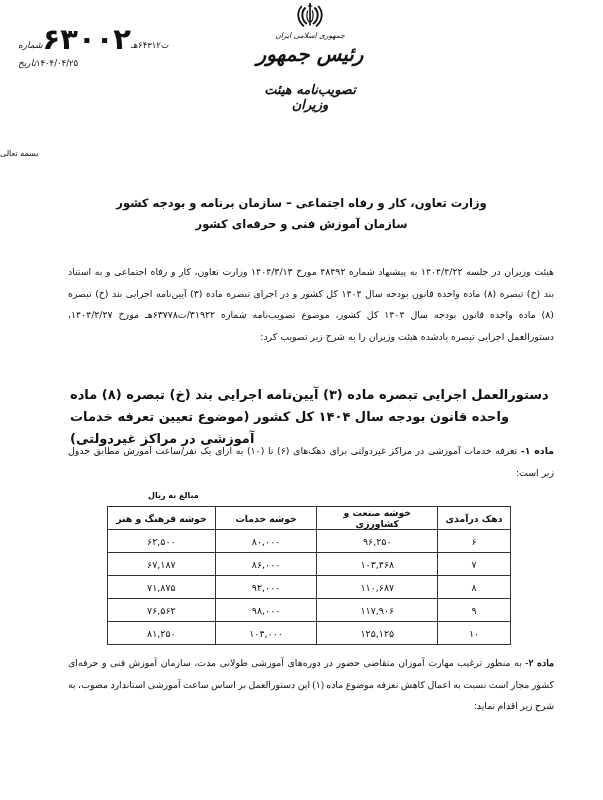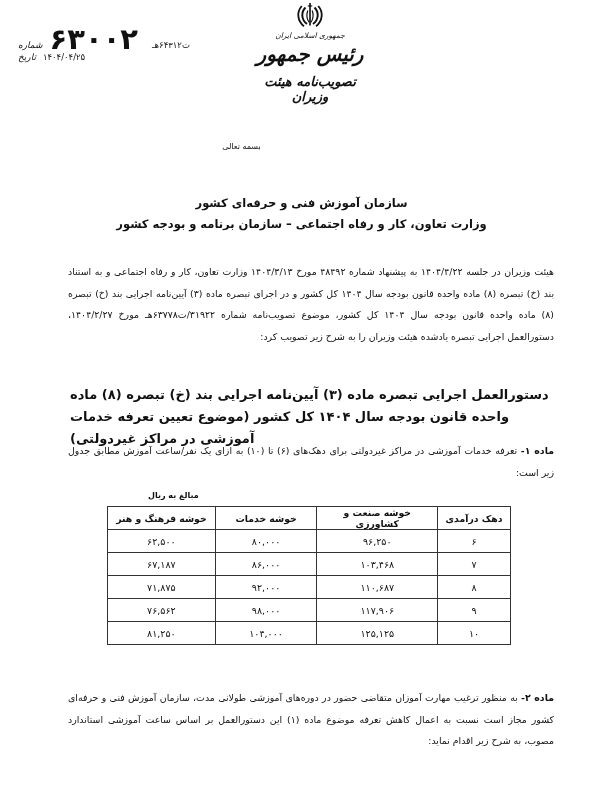--- a/index.html
+++ b/index.html
@@ -4,36 +4,36 @@
 <style>
   html, body { margin: 0; padding: 0; background: #ffffff; }
   body {
     width: 603px; height: 800px; position: relative; overflow: hidden;
     font-family: "DejaVu Sans", sans-serif; color: #111;
   }
   .rtl { direction: rtl; unicode-bidi: embed; }
 
   
   .meta { position: absolute; left: 18px; top: 28px; width: 135px; font-size: 9px; }
-  .meta-row { display: flex; flex-direction: row-reverse; align-items: flex-end; justify-content: flex-start; gap: 7px; white-space: nowrap; }
+  .meta-row { display: flex; flex-direction: row-reverse; align-items: flex-end; justify-content: flex-start; gap: 0; white-space: nowrap; }
   .meta-row .lbl { font-size: 9px; font-style: italic; }
   .meta-row .big-num { font-size: 29px; font-weight: bold; letter-spacing: 2px; line-height: 22px; }
   .meta-row .dots { border-bottom: 1px dotted #333; width: 36px; height: 8px; }
   .meta-row .ref { font-size: 8.5px; }
-  .meta-row.date { margin-top: 2px; }
+  .meta-row.date { margin-top: 8px; }
   .meta-row.date .val { font-size: 8.5px; letter-spacing: 0.5px; }
 
   
   .emblem-block { position: absolute; left: 250px; top: 0; width: 120px; text-align: center; }
   .emblem { width: 30px; height: 30px; margin: 0 auto; display: block; }
   .small-cap { font-size: 7.5px; margin-top: 1px; font-style: italic; }
   .pres-title { font-family: "DejaVu Serif", serif; font-size: 20px; font-weight: bold; font-style: italic; margin-top: 2px; line-height: 24px; }
-  .cab-title { font-family: "DejaVu Serif", serif; font-size: 13px; font-weight: bold; font-style: italic; margin-top: 8px; }
+  .cab-title { font-family: "DejaVu Serif", serif; font-size: 13px; font-weight: bold; font-style: italic; margin-top: 16px; }
 
-  .basmala { position: absolute; left: 0; width: 483px; top: 141px; text-align: center; font-size: 8px; line-height: 12px; }
+  .basmala { position: absolute; left: 0; width: 483px; top: 148px; text-align: left; font-size: 8px; line-height: 12px; }
 
   .addressee { position: absolute; left: 0; width: 603px; top: 193px; text-align: center; font-size: 11.5px; font-weight: bold; line-height: 21px; }
 
   .para { position: absolute; left: 68px; width: 486px; font-size: 9.4px; line-height: 21.5px; text-align: justify; text-align-last: right; }
   .p-intro { top: 261px; }
 
   .title2 { position: absolute; left: 70px; width: 480px; top: 384px; text-align: left; font-size: 13px; font-weight: bold; line-height: 22px; }
 
   .p-m1 { top: 440px; }
   .bold { font-weight: bold; }
@@ -44,21 +44,21 @@
     position: absolute; left: 107px; top: 506px; width: 404px;
     border-collapse: collapse; direction: rtl; font-size: 9.5px;
   }
   table.tariff th, table.tariff td { border: 1.2px solid #333; text-align: center; height: 22px; padding: 0 4px; }
   table.tariff th { font-weight: bold; font-size: 9.3px; height: 22px; }
   col.c-decile { width: 73px; }
   col.c-ind { width: 121px; }
   col.c-srv { width: 102px; }
   col.c-cul { width: 108px; }
 
-  .p-m2 { top: 687px; }
+  .p-m2 { top: 653px; font-family: Liberation Serif, serif; }
   .list { position: absolute; left: 68px; width: 486px; top: 716px; font-size: 9.4px; line-height: 21.5px; text-align: right; }
   .list .item { padding-right: 40px; }
 
   .watermark {
     position: absolute; left: 150px; top: 350px; width: 320px; height: 160px;
     transform: rotate(-28deg); color: rgba(150,150,150,0.12);
     font-size: 34px; font-family: "DejaVu Serif", serif; font-style: italic;
     pointer-events: none; text-align: center; line-height: 60px;
   }
 </style>
@@ -94,22 +94,22 @@
   <div class="small-cap rtl">جمهوری اسلامی ایران</div>
   <div class="pres-title rtl">رئیس جمهور</div>
   <div class="cab-title rtl">تصویب‌نامه هیئت وزیران</div>
 </div>
 
 <div class="basmala rtl">
   <div>بسمه تعالی</div>
 </div>
 
 <div class="addressee rtl">
+  <div>وزارت تعاون، کار و رفاه اجتماعی – سازمان برنامه و بودجه کشور</div>
   <div>سازمان آموزش فنی و حرفه‌ای کشور</div>
-  <div>وزارت تعاون، کار و رفاه اجتماعی – سازمان برنامه و بودجه کشور</div>
 </div>
 
 <div class="para p-intro rtl">هیئت وزیران در جلسه ۱۴۰۴/۴/۲۲ به پیشنهاد شماره ۴۸۴۹۲ مورخ ۱۴۰۴/۳/۱۳ وزارت تعاون، کار و رفاه اجتماعی و به استناد بند (خ) تبصره (۸) ماده واحده قانون بودجه سال ۱۴۰۴ کل کشور و در اجرای تبصره ماده (۳) آیین‌نامه اجرایی بند (خ) تبصره (۸) ماده واحده قانون بودجه سال ۱۴۰۴ کل کشور، موضوع تصویب‌نامه شماره ۳۱۹۲۲/ت۶۳۷۷۸هـ مورخ ۱۴۰۴/۲/۲۷، دستورالعمل اجرایی تبصره یادشده هیئت وزیران را به شرح زیر تصویب کرد:</div>
 
 <div class="title2 rtl">دستورالعمل اجرایی تبصره ماده (۳) آیین‌نامه اجرایی بند (خ) تبصره (۸) ماده واحده قانون بودجه سال ۱۴۰۴ کل کشور (موضوع تعیین تعرفه خدمات آموزشی در مراکز غیردولتی)</div>
 
 <div class="para p-m1 rtl">
   <span class="bold">ماده ۱-</span><span> تعرفه خدمات آموزشی در مراکز غیردولتی برای دهک‌های (۶) تا (۱۰) به ازای یک نفر/ساعت آموزش مطابق جدول زیر است:</span>
 </div>
 

